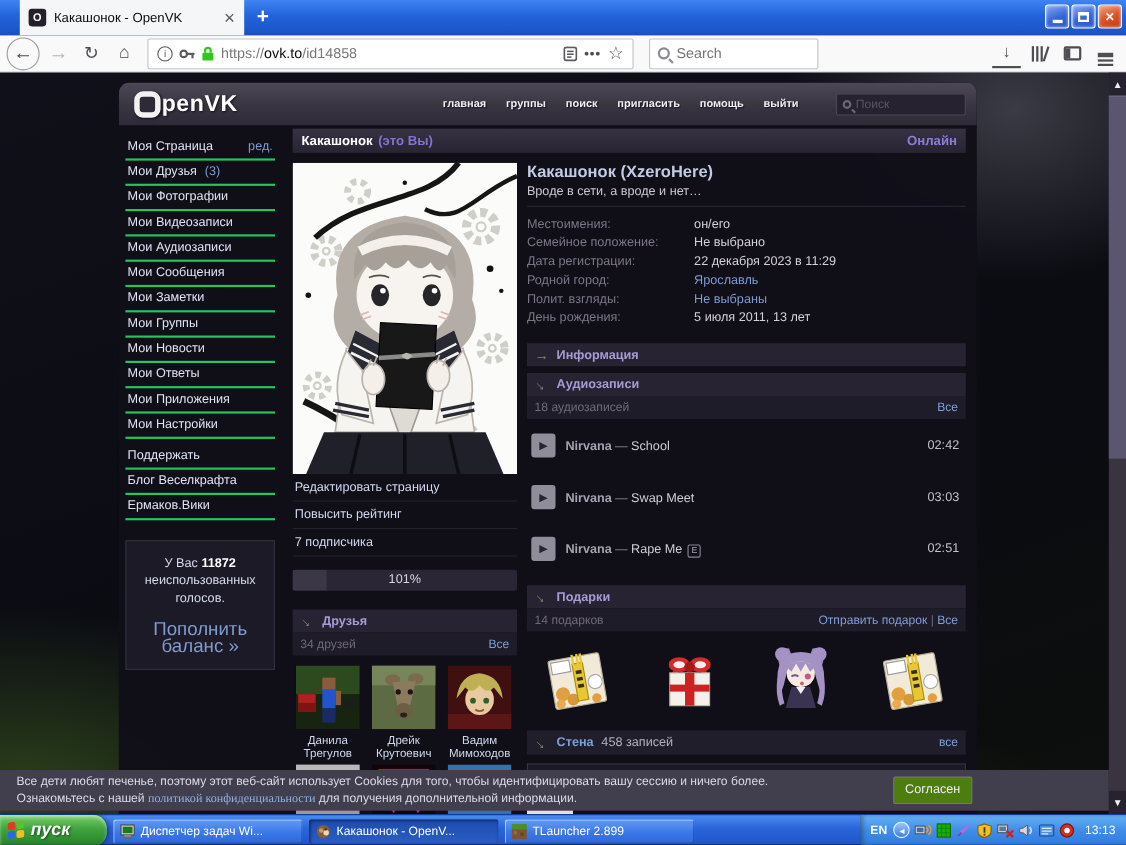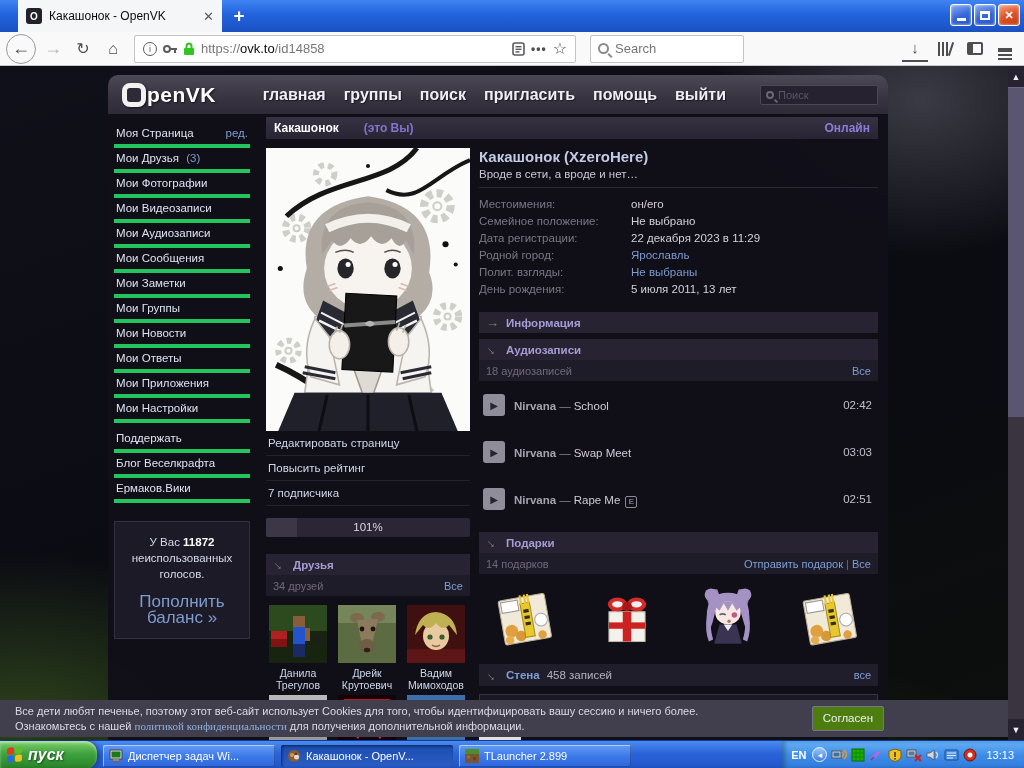--- a/index.html
+++ b/index.html
@@ -70,49 +70,49 @@
 
 
 .ovk-header { height:40px; background:linear-gradient(#4c4856,#37333f 60%,#2e2a38);
   border-radius:10px 10px 0 0; border-bottom:1px solid #100e16;
   display:flex; align-items:center; padding:0 10px 0 14px; }
 .ovk-logo { display:flex; align-items:center; color:#fff; font-size:21px; font-weight:bold;
   text-shadow:1px 1px 2px #15131c; letter-spacing:.5px; }
 .logo-o { display:inline-flex; width:24px; height:24px; border:5px solid #f2f2f2; border-radius:8px;
   background:#2e2a38; margin-right:1px; box-shadow:1px 1px 2px #15131c; }
 .ovk-nav { margin-left:auto; display:flex; align-items:center; gap:18px; }
-.ovk-nav a { color:#efeef5; font-size:16px; font-weight:bold; text-decoration:none;
+.ovk-nav a { color:#efeef5; font-size:10px; font-weight:bold; text-decoration:none;
   text-shadow:1px 1px 1px #1a1822; }
 .ovk-search { width:118px; height:20px; background:#262230; border:1px solid #4b4757;
   border-radius:2px; display:flex; align-items:center; gap:4px; padding:0 5px; margin-left:16px; }
 .ovk-search .mag2 { width:8px; height:8px; border:2px solid #6b6778; border-radius:50%; position:relative; flex:none; }
 .ovk-search .mag2::after { content:""; position:absolute; width:2px; height:4px; background:#6b6778;
   transform:rotate(-45deg); left:7px; top:6px; }
 .ovk-search input { background:transparent; border:none; outline:none; width:90px;
   font-size:11px; color:#59556a; font-family:"Liberation Sans",sans-serif; }
 .ovk-search input::placeholder { color:#59556a; }
 
 
 .ovk-body { display:flex; }
 .ovk-sidebar { width:150px; padding:8px 8px 0 6px; flex:none; }
 .ovk-sidebar ul { list-style:none; }
 .ovk-sidebar li { display:flex; justify-content:space-between; align-items:center;
-  font-size:11.5px; color:#dde3f4; padding:4px 2px 5px 2px; border-bottom:4px solid #22c55e; }
+  font-size:11.5px; color:#dde3f4; padding:4px 2px 5px 2px; border-bottom:2px solid #22c55e; }
 .ovk-sidebar li .count, .ovk-sidebar li .extra { color:#7e9cd0; margin-left:4px; }
 .ovk-sidebar li .extra { margin-left:auto; }
 .ovk-sidebar li.gap { margin-top:5px; }
 .balance-box { margin-top:18px; background:#1d1a28; border:1px solid #322f3e; padding:12px 8px;
   text-align:center; font-size:11.5px; color:#d4dbec; line-height:16px; }
 .balance-box b { color:#fff; }
 .balance-link { display:block; margin-top:12px; color:#7e9cd0; font-size:17px; }
 
 
 .ovk-main { flex:1; padding:2px 10px 0 8px; }
 .page-title-bar { height:22px; background:linear-gradient(#363241,#282433);
-  display:flex; align-items:center; padding:0 8px; margin-bottom:9px;gap:20px; }
+  display:flex; align-items:center; padding:0 8px; margin-bottom:9px; }
 .pt-name { color:#fff; font-weight:bold; font-size:12px; }
 .pt-suffix { color:#8174ce; font-weight:bold; font-size:12px; margin-left:5px; }
 .pt-online { margin-left:auto; color:#8b7ed8; font-weight:bold; font-size:12px; }
 
 .cols { display:flex; gap:9px; }
 .left-col { width:204px; flex:none; }
 .right-col { flex:1; min-width:0; }
 
 
 .ava-photo { width:204px; height:283px; display:block; }

